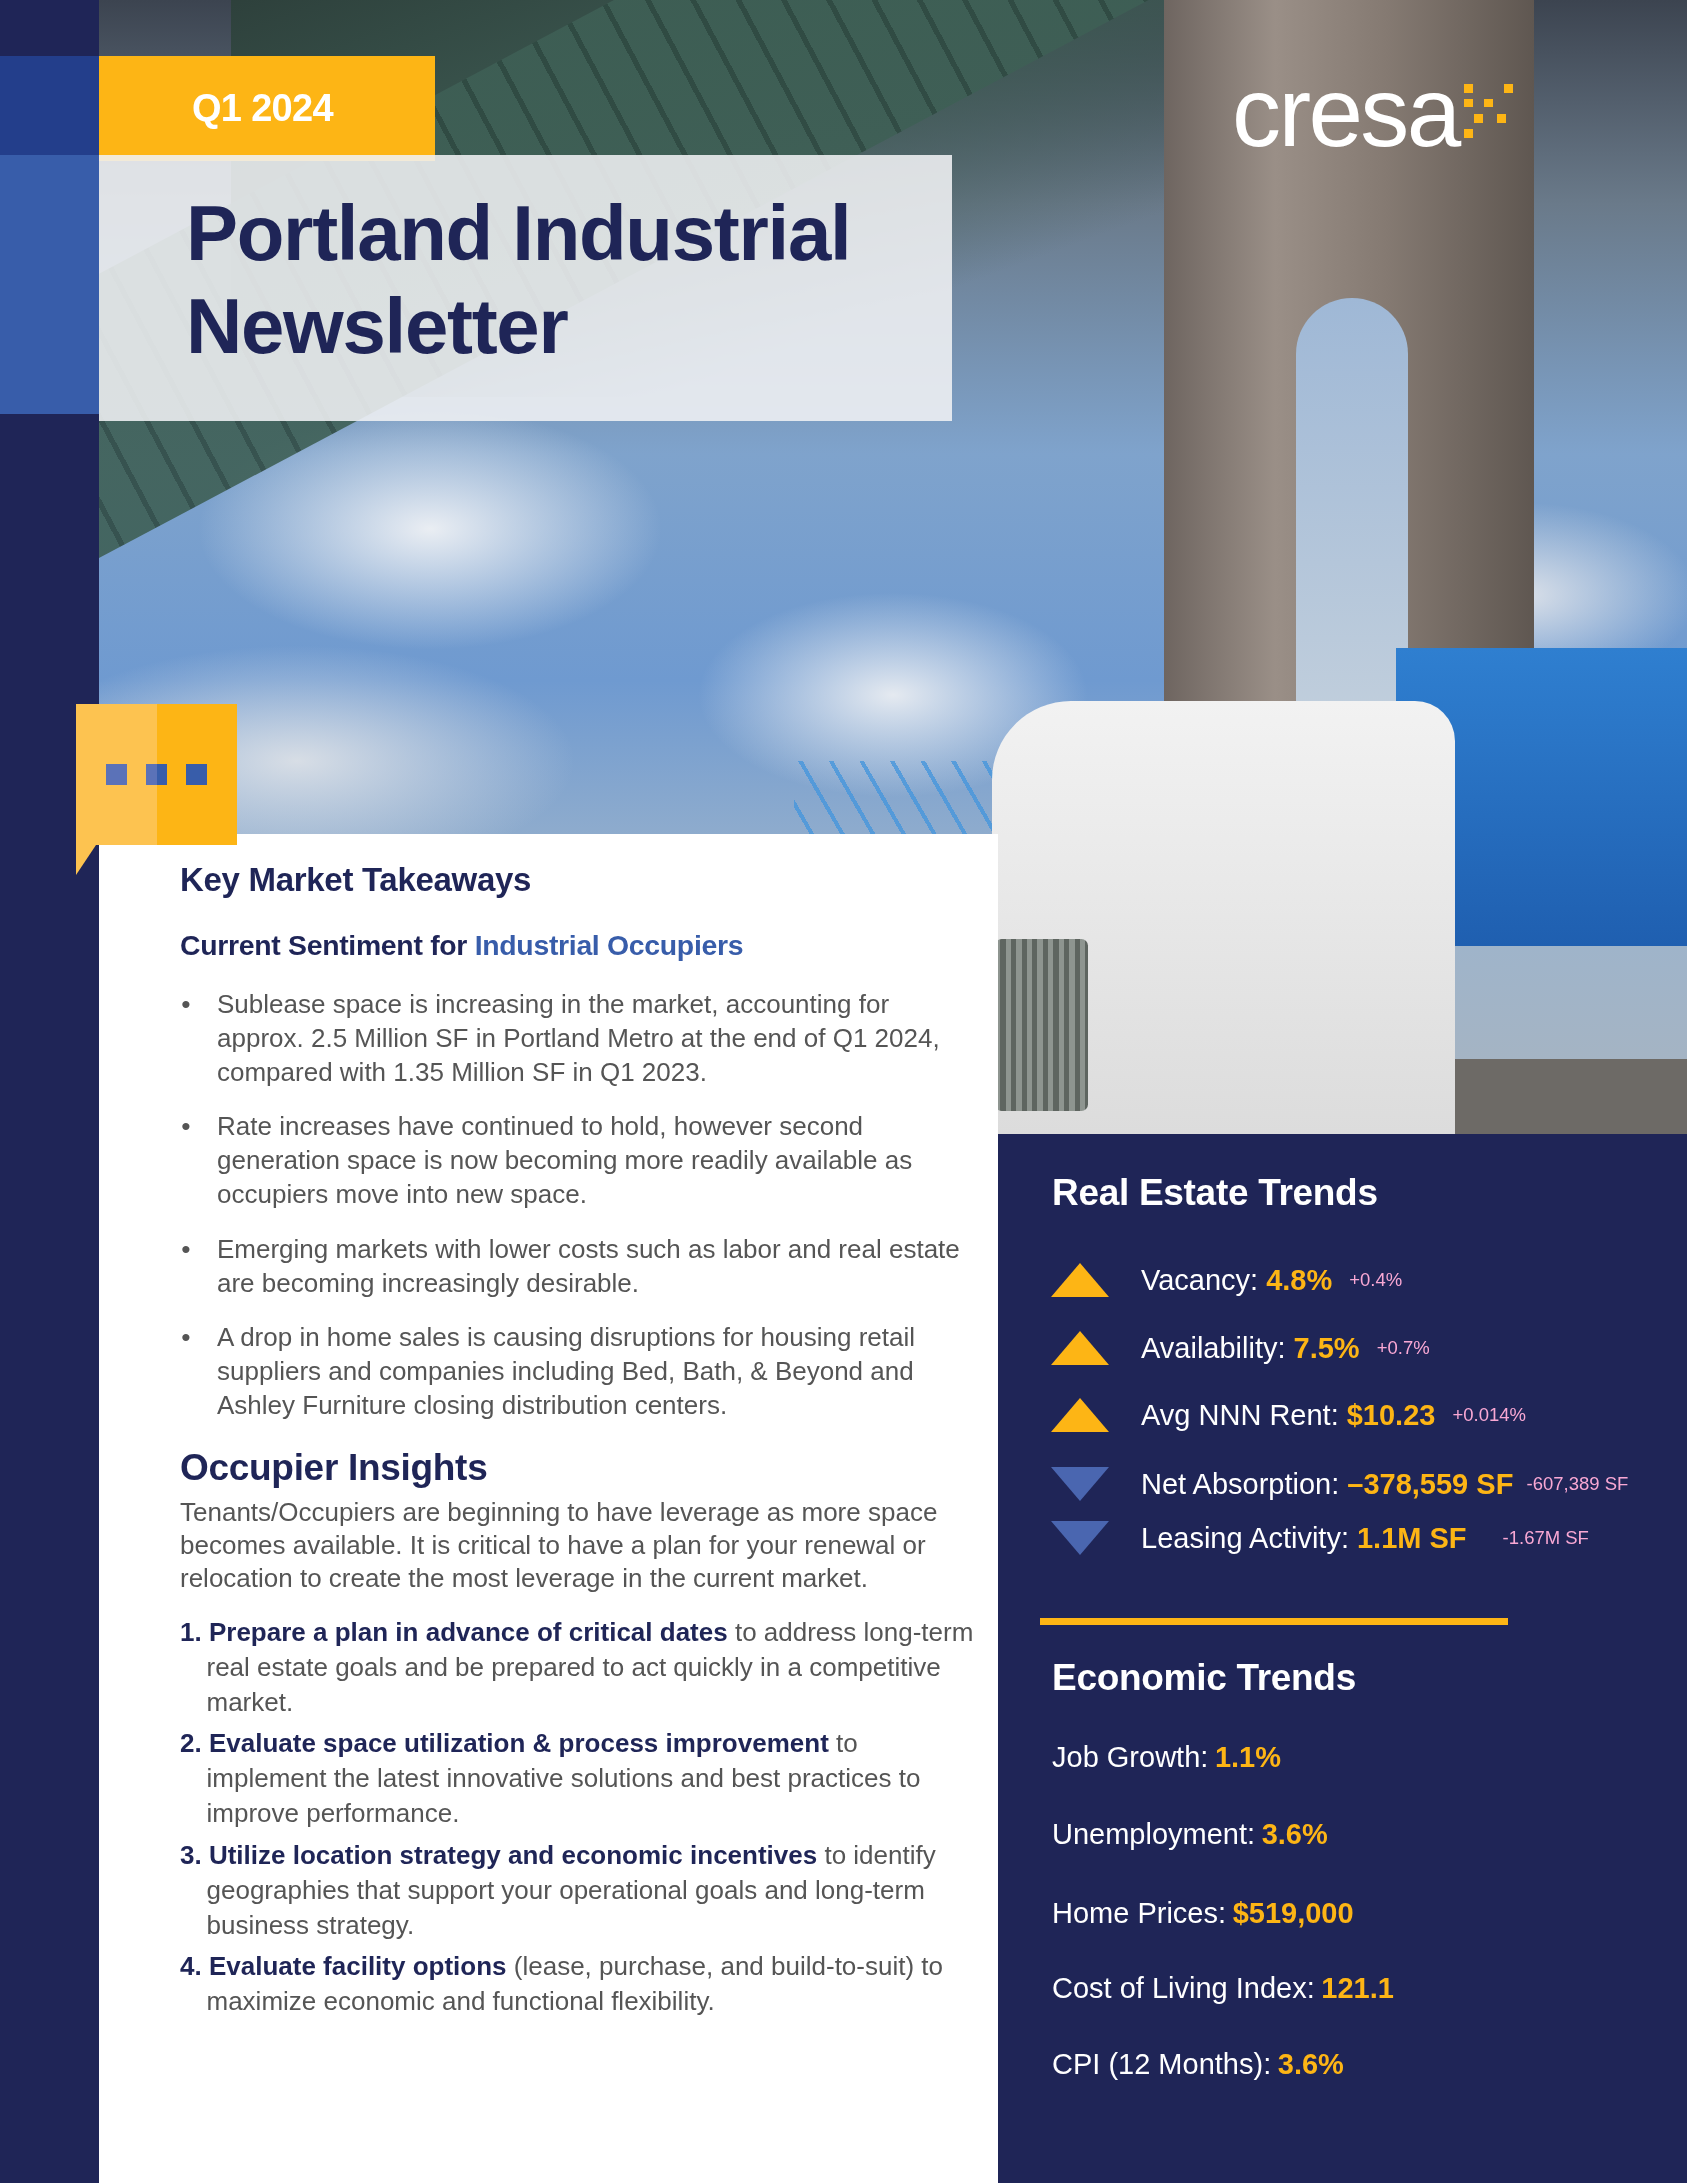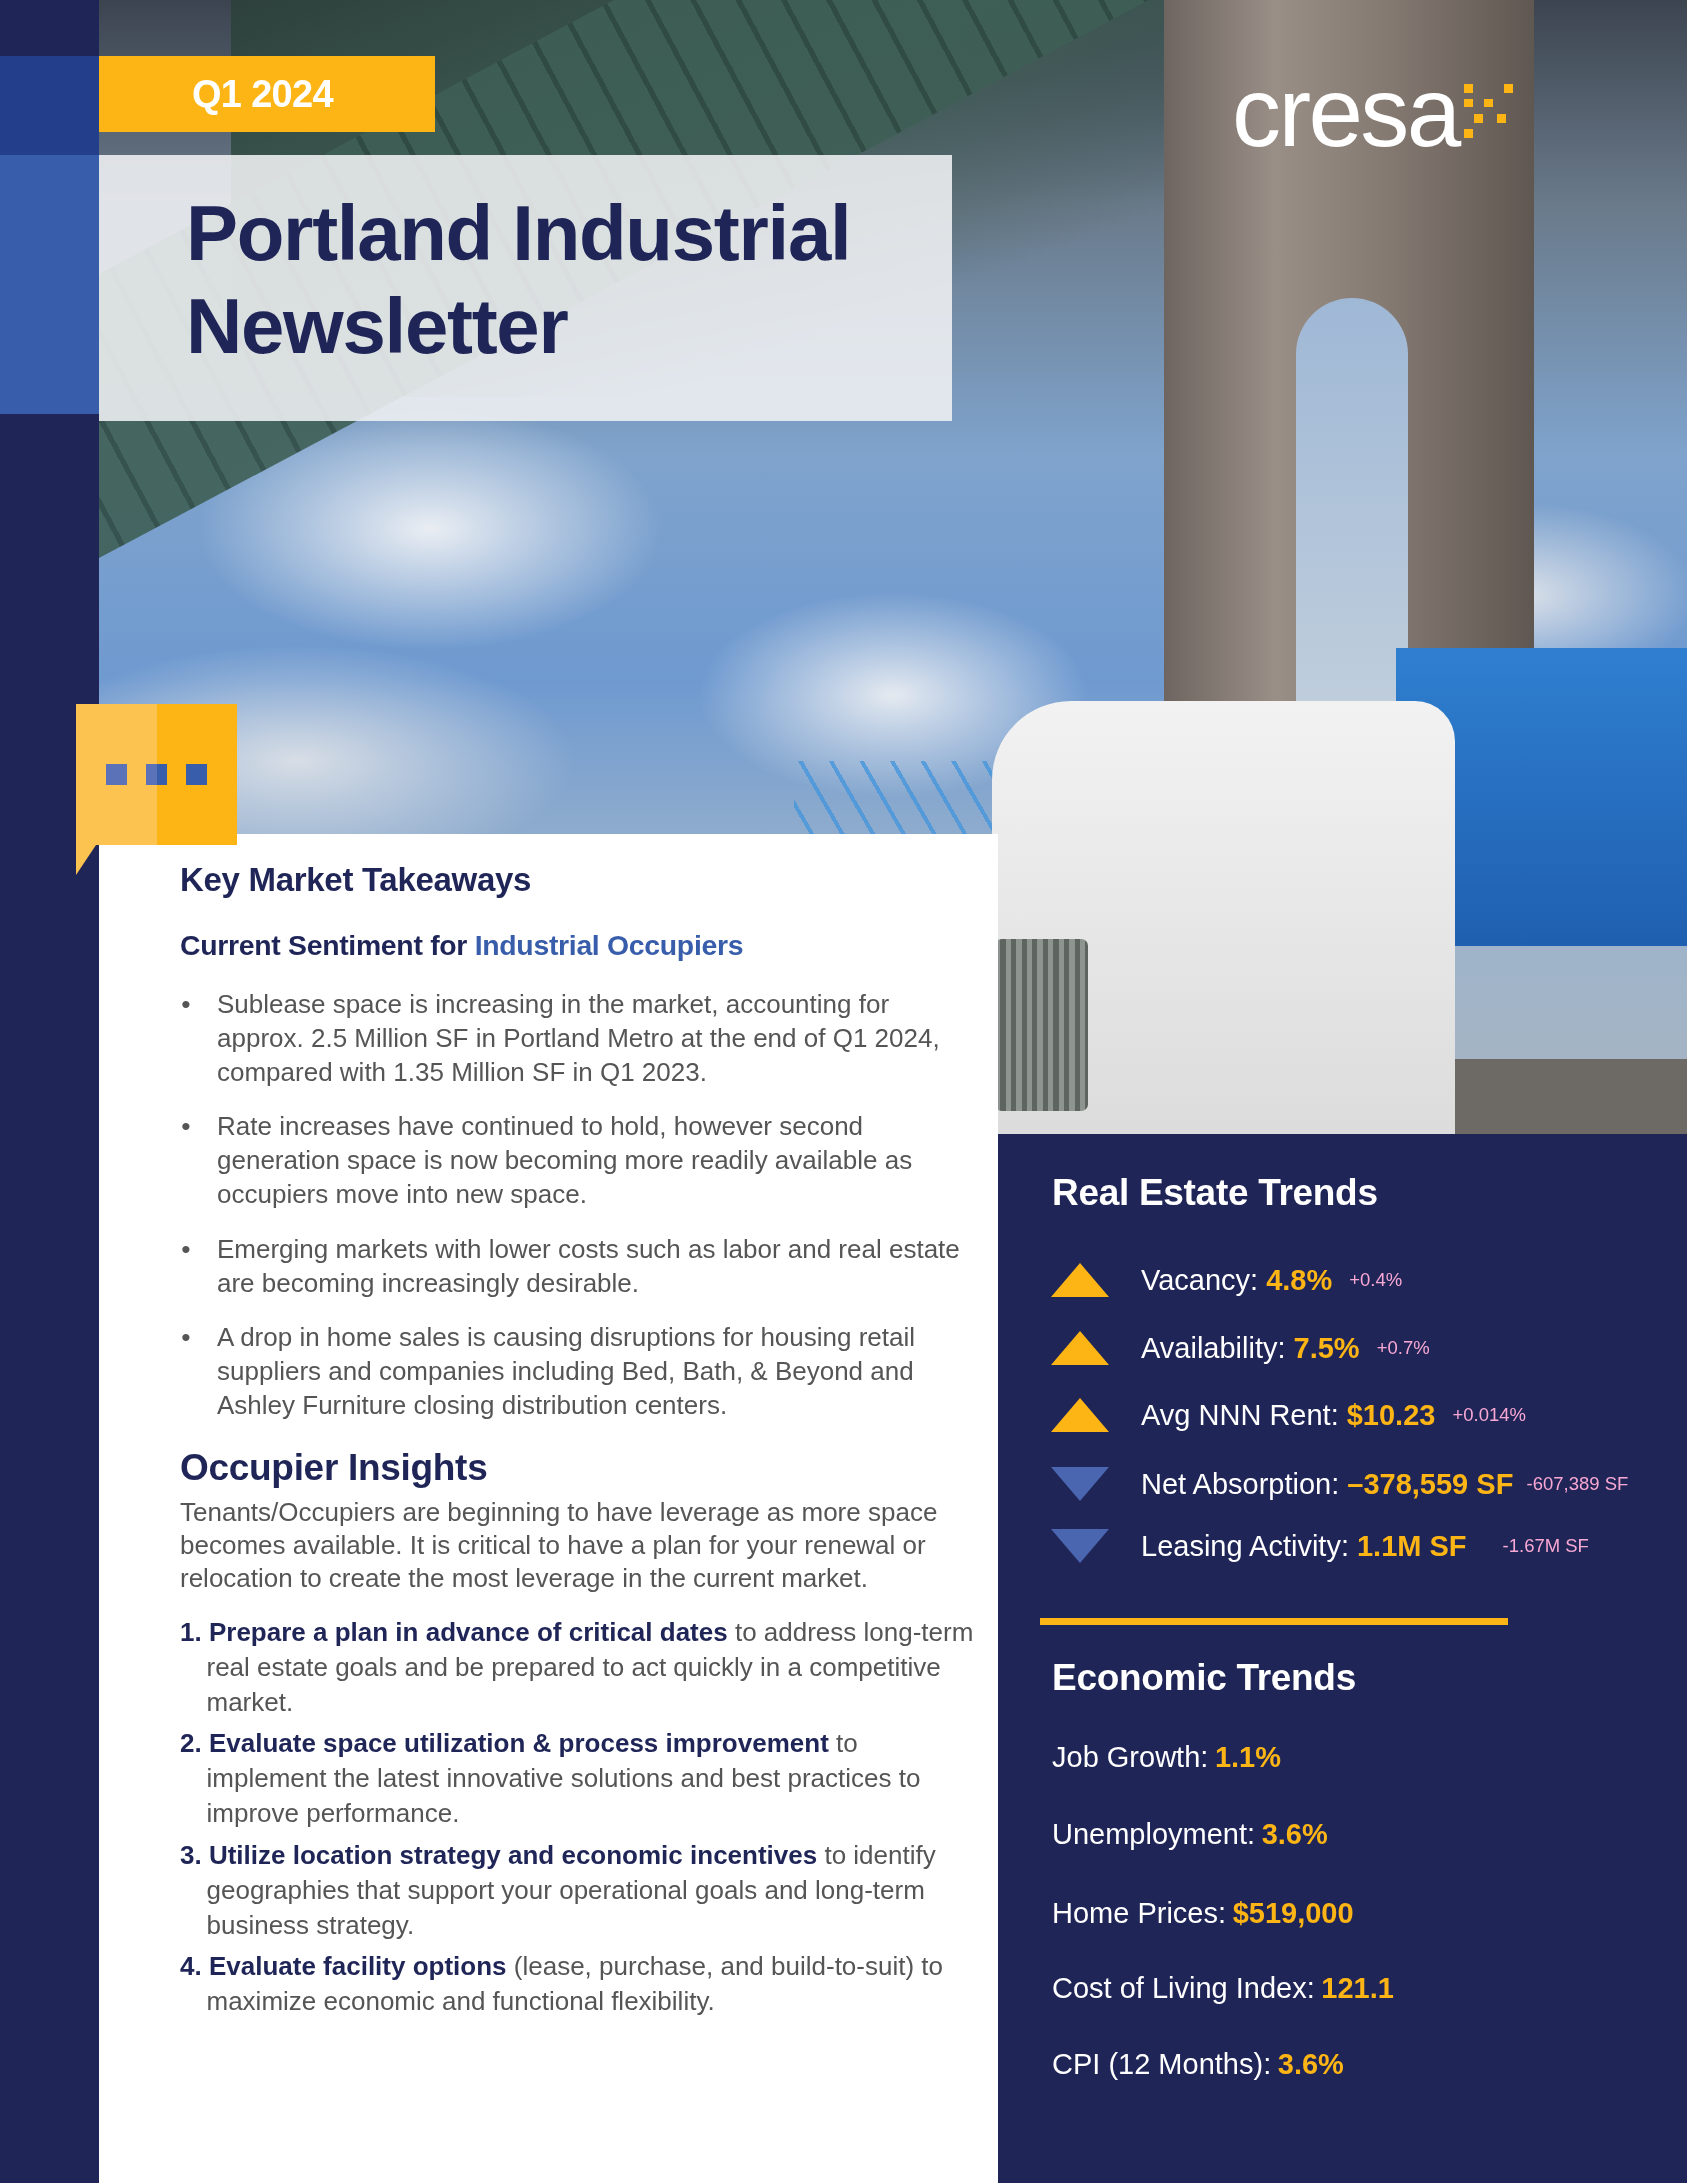--- a/index.html
+++ b/index.html
@@ -27,21 +27,21 @@
   .road { left:992px; top:1059px; width:695px; height:75px; background:#6d6a66; }
   .blue-crane { left:695px; top:761px; width:370px; height:99px; background:repeating-linear-gradient(60deg, rgba(70,150,220,.8) 0 4px, transparent 4px 26.5px); }
 
   
   .strip-navy-top { left:0; top:0; width:99px; height:56px; background:#1F2557; }
   .strip-blue1 { left:0; top:56px; width:99px; height:99px; background:#233E8B; }
   .strip-blue2 { left:0; top:155px; width:99px; height:259px; background:#385DAA; }
   .strip-navy { left:0; top:415px; width:99px; height:1768px; background:#1F2557; }
 
   
-  .q-badge { left:99px; top:56px; width:336px; height:76px; background:#FDB515; display:flex; align-items:center; }
+  .q-badge { left:99px; top:56px; width:336px; height:105px; background:#FDB515; display:flex; align-items:center; }
   .q-badge span { margin-left:93px; font-size:38px; font-weight:bold; color:#fff; letter-spacing:-0.7px; }
 
   
   .title-box { left:99px; top:155px; width:853px; height:266px; background:rgba(240,241,244,.88); }
   .title-box h1 { margin:0; position:absolute; left:87px; top:32px; font-size:78px; line-height:93px; font-weight:bold; color:#1F2557; letter-spacing:-1.3px; width:761px; }
 
   
   .logo { left:1232px; top:63px; height:99px; display:flex; align-items:flex-end;text-align:right; }
   .logo-text { font-size:98px; color:#fff; letter-spacing:-2.6px; line-height:99px; }
   .logo-dots { position:relative; width:60px; height:66px; margin-left:5.3px; margin-bottom:12px; }
@@ -175,21 +175,21 @@
     <span class="lbl">Avg NNN Rent:</span>
     <span class="val">$10.23</span>
     <span class="chg">+0.014%</span>
   </div>
   <div class="trend-row" style="top:330px">
     <div class="tri-down" style="margin-right:32px"></div>
     <span class="lbl">Net Absorption:</span>
     <span class="val">–378,559 SF</span>
     <span class="chg" style="margin-left:13.2px">-607,389 SF</span>
   </div>
-  <div class="trend-row" style="top:392px">
+  <div class="trend-row" style="top:384px">
     <div class="tri-down" style="margin-right:32px"></div>
     <span class="lbl">Leasing Activity:</span>
     <span class="val">1.1M SF</span>
     <span class="chg" style="margin-left:36px">-1.67M SF</span>
   </div>
 
   <div class="divider" style="left:42px; width:468px; top:484px"></div>
 
   <h2 class="h" style="top:523px">Economic Trends</h2>
 

